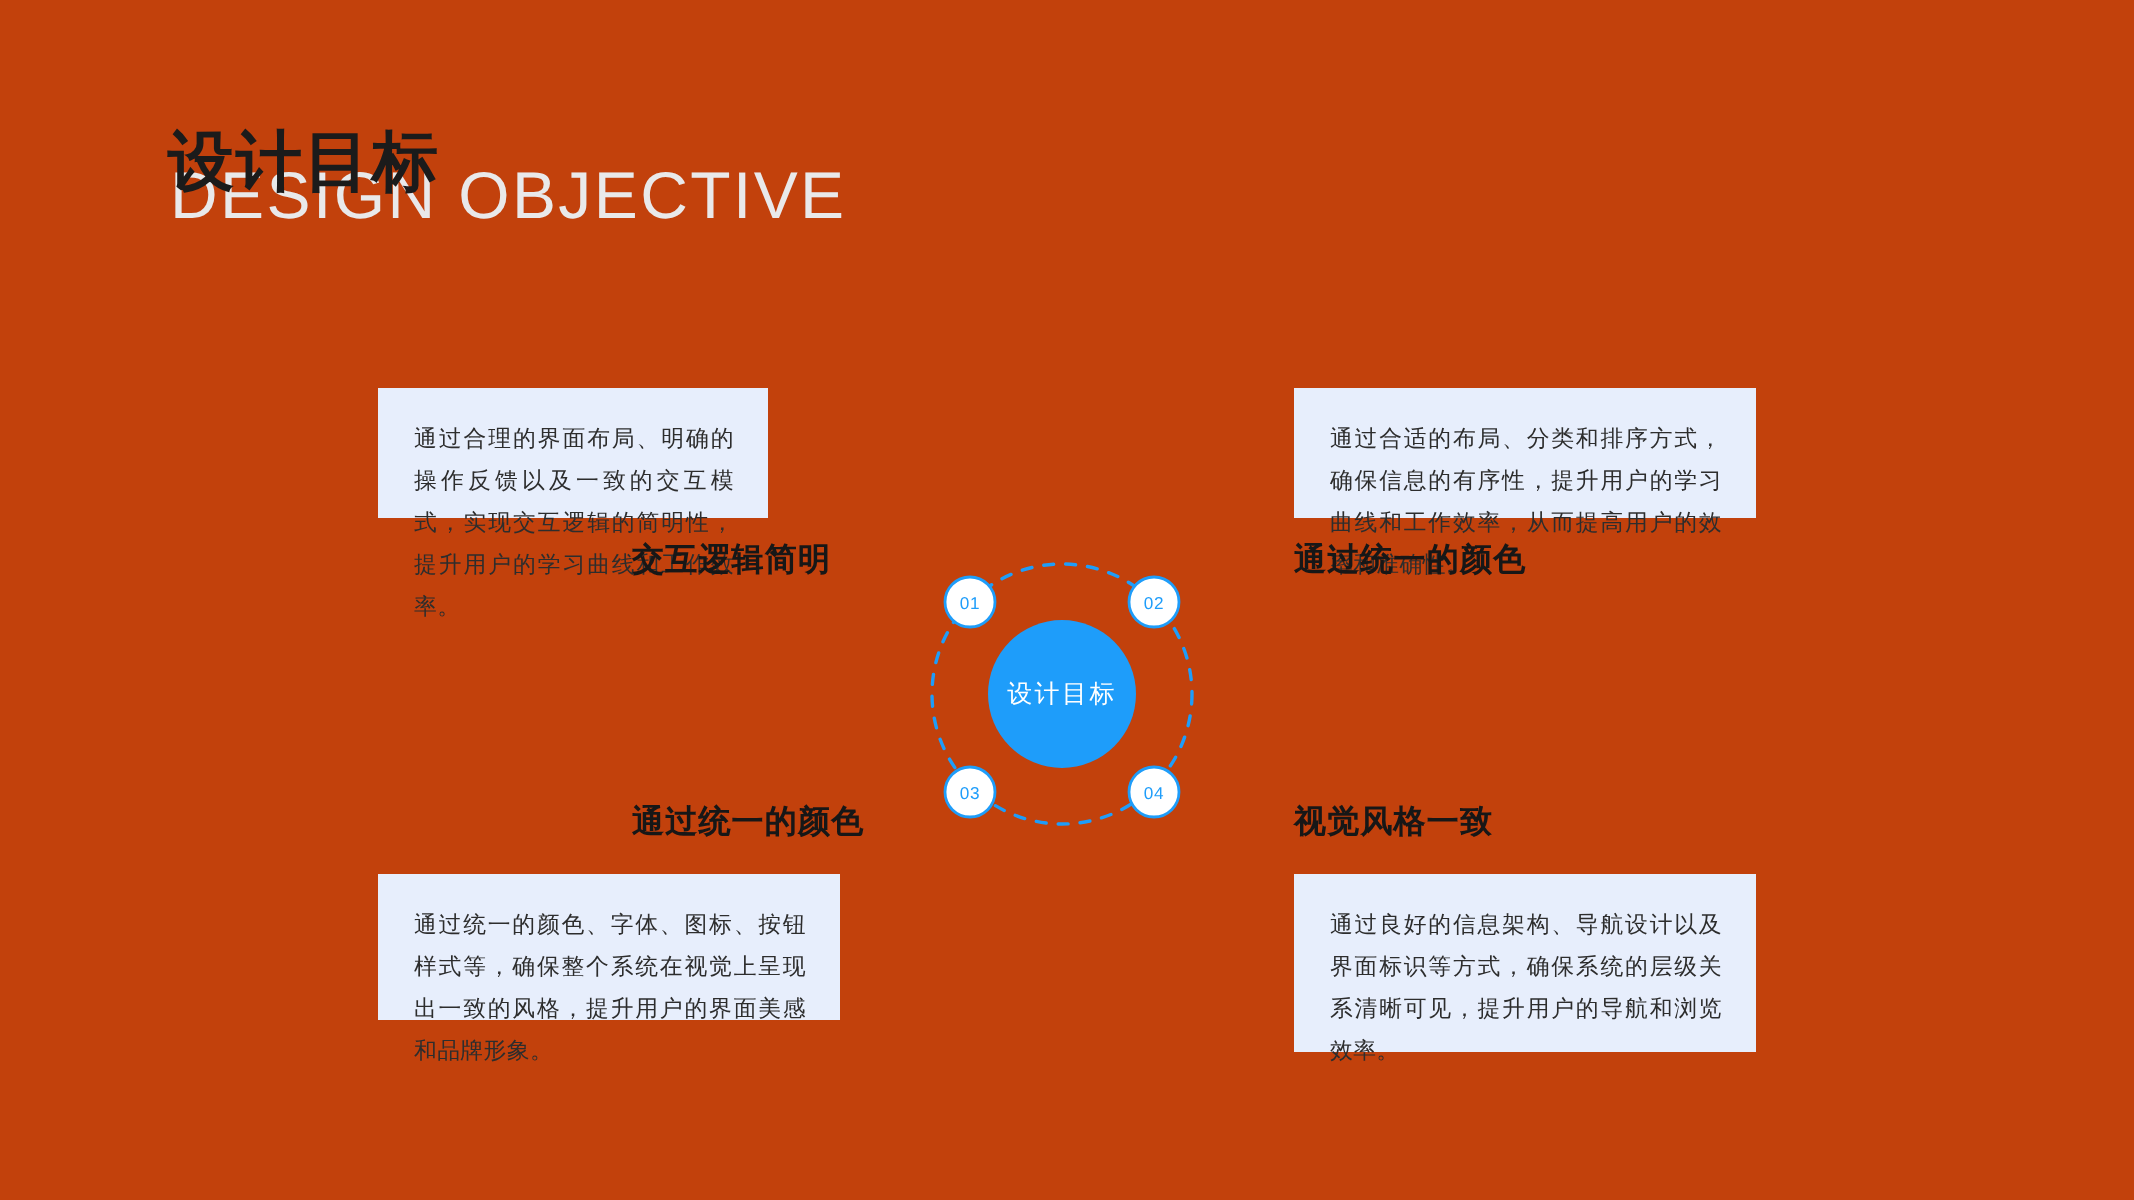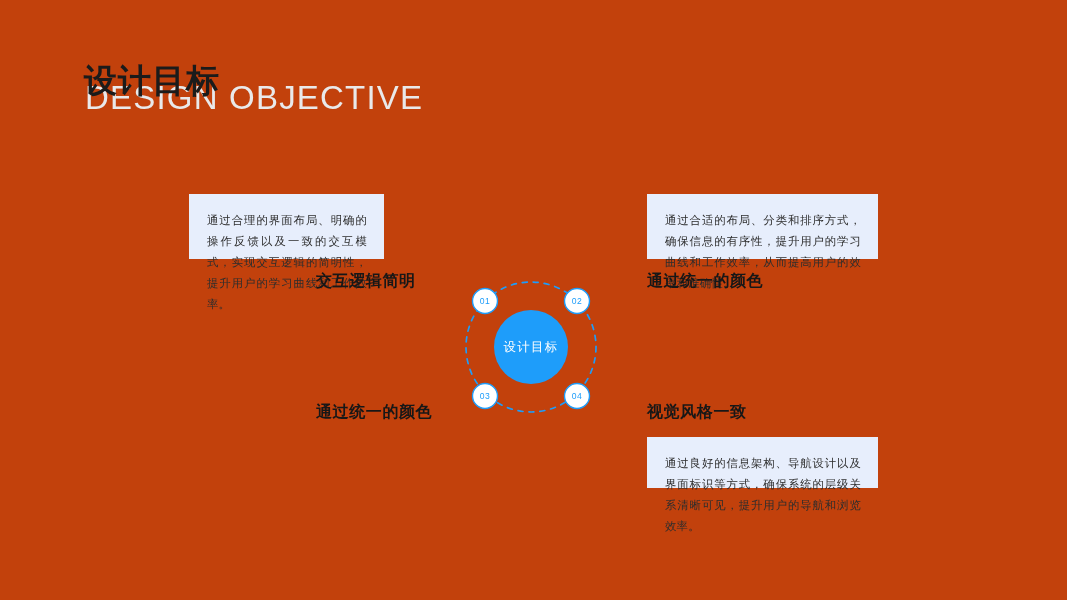--- a/index.html
+++ b/index.html
@@ -65,21 +65,21 @@
     margin: 0;
     font-size: 11.4px;
     line-height: 1.85;
     color: #2d2d2d;
     letter-spacing: 0.2px;
     text-align: justify;
   }
   .card-tl { left: 189px; top: 194px;  width: 195px; height: 65px; }
   .card-tr { left: 647px; top: 194px;  width: 231px; height: 65px; }
   .card-bl { left: 189px; top: 437px;  width: 231px; height: 73px; }
-  .card-br { left: 647px; top: 437px;  width: 231px; height: 51px; }
+  .card-br { left: 647px; top: 437px;  width: 231px; height: 89px; }
 
   
   .heading {
     position: absolute;
     font-size: 16px;
     font-weight: 700;
     color: #171717;
     letter-spacing: 0.6px;
     white-space: nowrap;
     line-height: 1;
@@ -134,20 +134,23 @@
   </div>
 
   <div class="card card-tl">
     <p>通过合理的界面布局、明确的操作反馈以及一致的交互模式，实现交互逻辑的简明性，提升用户的学习曲线和工作效率。</p>
   </div>
 
   <div class="card card-tr">
     <p>通过合适的布局、分类和排序方式，确保信息的有序性，提升用户的学习曲线和工作效率，从而提高用户的效率和准确性。</p>
   </div>
 
+  <div class="card card-bl">
+    <p>通过统一的颜色、字体、图标、按钮样式等，确保整个系统在视觉上呈现出一致的风格，提升用户的界面美感和品牌形象。</p>
+  </div>
 
   <div class="card card-br">
     <p>通过良好的信息架构、导航设计以及界面标识等方式，确保系统的层级关系清晰可见，提升用户的导航和浏览效率。</p>
   </div>
 
   <div class="heading heading-tl">交互逻辑简明</div>
   <div class="heading heading-tr">通过统一的颜色</div>
   <div class="heading heading-bl">通过统一的颜色</div>
   <div class="heading heading-br">视觉风格一致</div>
 

